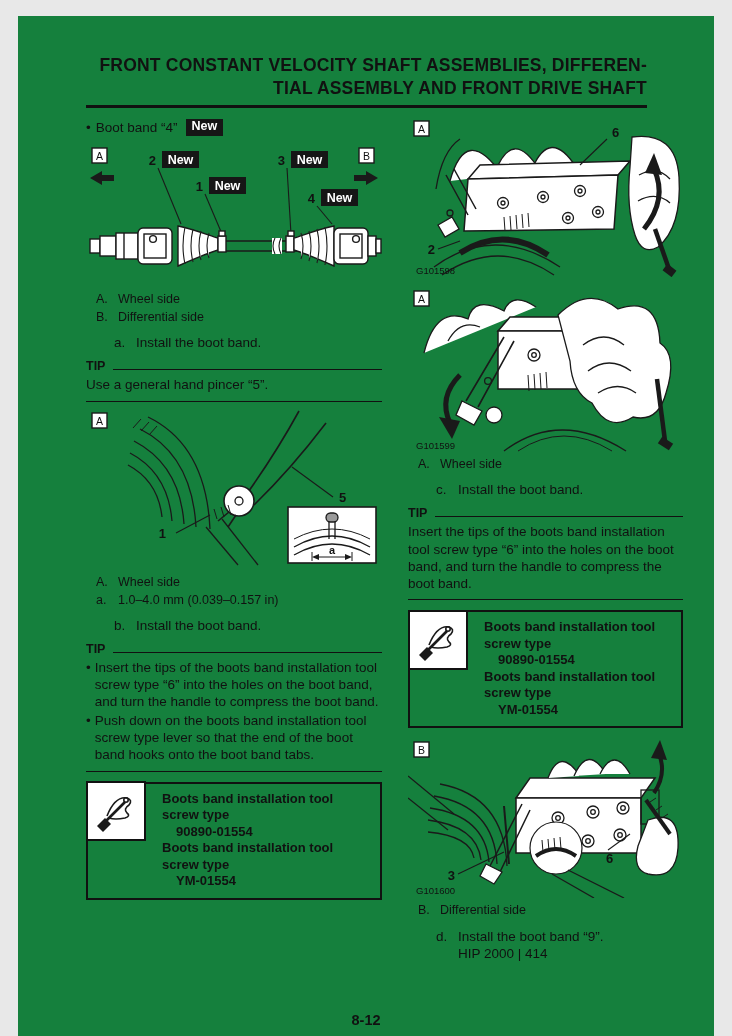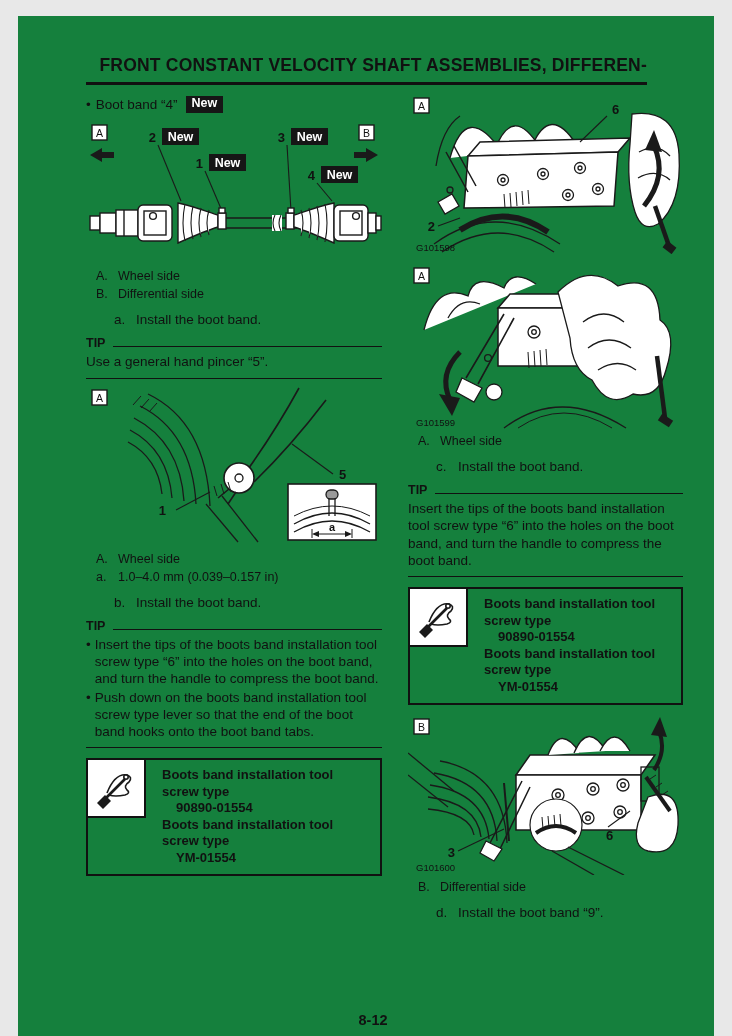--- a/index.html
+++ b/index.html
@@ -49,30 +49,31 @@
   .tool-text .ind{padding-left:14px;}
   
   .fig{display:block;}
   .fig svg{display:block;}
   svg text{font-family:"Liberation Sans",sans-serif;}
   .lblnum{font-weight:bold;font-size:13px;fill:#111;}
   .figcode{font-size:9.5px;fill:#111;}
   .refletter{font-size:10.5px;fill:#111;}
   
   .footer{position:absolute;left:0;bottom:24px;width:100%;text-align:center;
-    font-weight:bold;font-size:14.5px;padding-left:7px;}
+    font-weight:bold;font-size:14.5px;}
 </style>
 </head>
 <body>
 
 <div class="page">
 
   <div class="header">
     <div class="title">
       <div>FRONT CONSTANT VELOCITY SHAFT ASSEMBLIES, DIFFEREN-</div>
+      <div>TIAL ASSEMBLY AND FRONT DRIVE SHAFT</div>
     </div>
   </div>
 
   <div class="cols">
 
     <div class="col-l">
 
       <div class="bullet-line">
         <span class="b">•</span>
         <span>Boot band “4”</span>
@@ -472,20 +473,21 @@
 
       <div class="cap" style="margin-top:3px">
         <span class="n">B.</span>
         <span>Differential side</span>
       </div>
 
       <div class="step">
         <span class="n">d.</span>
         <div>
           <div>Install the boot band “9”.</div>
+          <div style="margin-top:2px">HIP 2000 | 414</div>
         </div>
       </div>
 
     </div>
   </div>
 
   <div class="footer">8-12</div>
 </div>
 
 </body></html>

